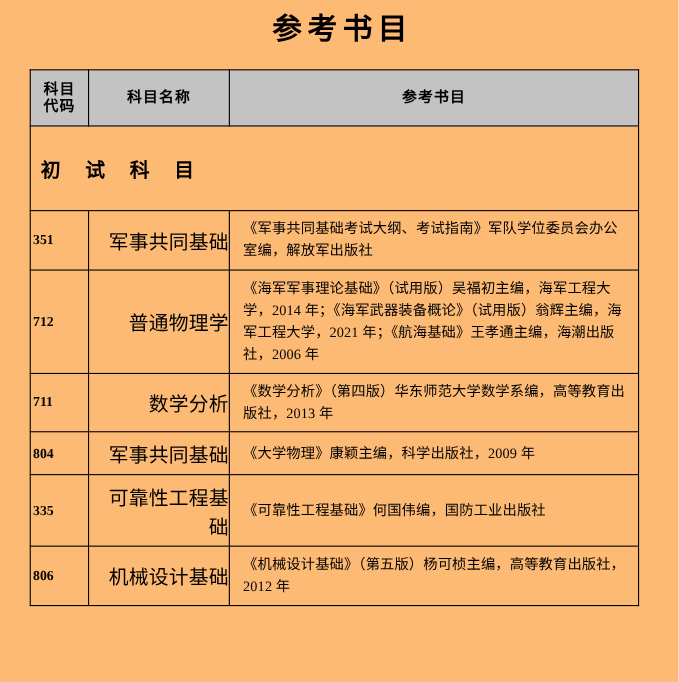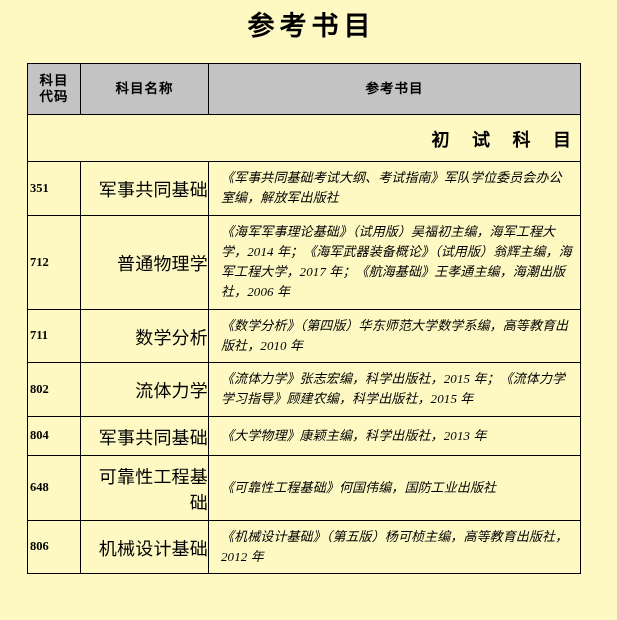--- a/index.html
+++ b/index.html
@@ -12,21 +12,21 @@
     width: 617px;
     height: 620px;
     overflow: hidden;
     font-family: "Liberation Serif", "DejaVu Serif", serif;
     color: #000000;
   }
   .page {
     position: relative;
     width: 617px;
     height: 620px;
-    background: #fef9c3;
+    background: #fdba74;
     box-sizing: border-box;
   }
 
   
   .doc-title {
     text-align: center;
     font-size: 27px;
     font-weight: bold;
     letter-spacing: 5px;
     line-height: 1;
@@ -67,27 +67,27 @@
     line-height: 1.22;
     height: 46px;
     padding: 2px 3px;
   }
   th.h-code { letter-spacing: 1px; }
   th.h-name { letter-spacing: 1px; }
   th.h-book { letter-spacing: 1px; }
 
   
   tr.section-row td {
-    text-align: right;
+    text-align: left;
     font-weight: bold;
     font-size: 18px;
     letter-spacing: 9px;
     text-indent: 9px;
     height: 42px;
-    padding: 2px 0;
+    padding: 17px 0;
   }
 
   
   tr.data-row td.code {
     text-align: left;
     font-size: 12.5px;
     font-weight: bold;
     padding: 6px 2px;
   }
   tr.data-row td.name {
@@ -95,21 +95,20 @@
     font-size: 18px;
     padding: 6px 0 6px 14px;
     letter-spacing: 0.2px;
   }
   tr.data-row td.book {
     text-align: left;
     font-size: 13px;
     line-height: 1.56;
     padding: 6px 8px 6px 12px;
     letter-spacing: 0.1px;
-    font-style: italic;
   }
 </style>
 </head>
 <body>
 
 <div class="page">
 
   <h1 class="doc-title">参考书目</h1>
 
   <div class="table-wrap">
@@ -134,39 +133,34 @@
             <td colspan="3">初 试 科 目</td>
           </tr>
           <tr class="data-row">
             <td class="code">351</td>
             <td class="name">军事共同基础</td>
             <td class="book">《军事共同基础考试大纲、考试指南》军队学位委员会办公室编，解放军出版社</td>
           </tr>
           <tr class="data-row">
             <td class="code">712</td>
             <td class="name">普通物理学</td>
-            <td class="book">《海军军事理论基础》（试用版）吴福初主编，海军工程大学，2014 年；《海军武器装备概论》（试用版）翁辉主编，海军工程大学，2017 年；《航海基础》王孝通主编，海潮出版社，2006 年</td>
+            <td class="book">《海军军事理论基础》（试用版）吴福初主编，海军工程大学，2014 年；《海军武器装备概论》（试用版）翁辉主编，海军工程大学，2021 年；《航海基础》王孝通主编，海潮出版社，2006 年</td>
           </tr>
           <tr class="data-row">
             <td class="code">711</td>
             <td class="name">数学分析</td>
-            <td class="book">《数学分析》（第四版）华东师范大学数学系编，高等教育出版社，2010 年</td>
-          </tr>
-          <tr class="data-row">
-            <td class="code">802</td>
-            <td class="name">流体力学</td>
-            <td class="book">《流体力学》张志宏编，科学出版社，2015 年；《流体力学学习指导》顾建农编，科学出版社，2015 年</td>
+            <td class="book">《数学分析》（第四版）华东师范大学数学系编，高等教育出版社，2013 年</td>
           </tr>
           <tr class="data-row">
             <td class="code">804</td>
             <td class="name">军事共同基础</td>
-            <td class="book">《大学物理》康颖主编，科学出版社，2013 年</td>
+            <td class="book">《大学物理》康颖主编，科学出版社，2009 年</td>
           </tr>
           <tr class="data-row">
-            <td class="code">648</td>
+            <td class="code">335</td>
             <td class="name">可靠性工程基础</td>
             <td class="book">《可靠性工程基础》何国伟编，国防工业出版社</td>
           </tr>
           <tr class="data-row">
             <td class="code">806</td>
             <td class="name">机械设计基础</td>
             <td class="book">《机械设计基础》（第五版）杨可桢主编，高等教育出版社，2012 年</td>
           </tr>
         </tbody>
     </table>

